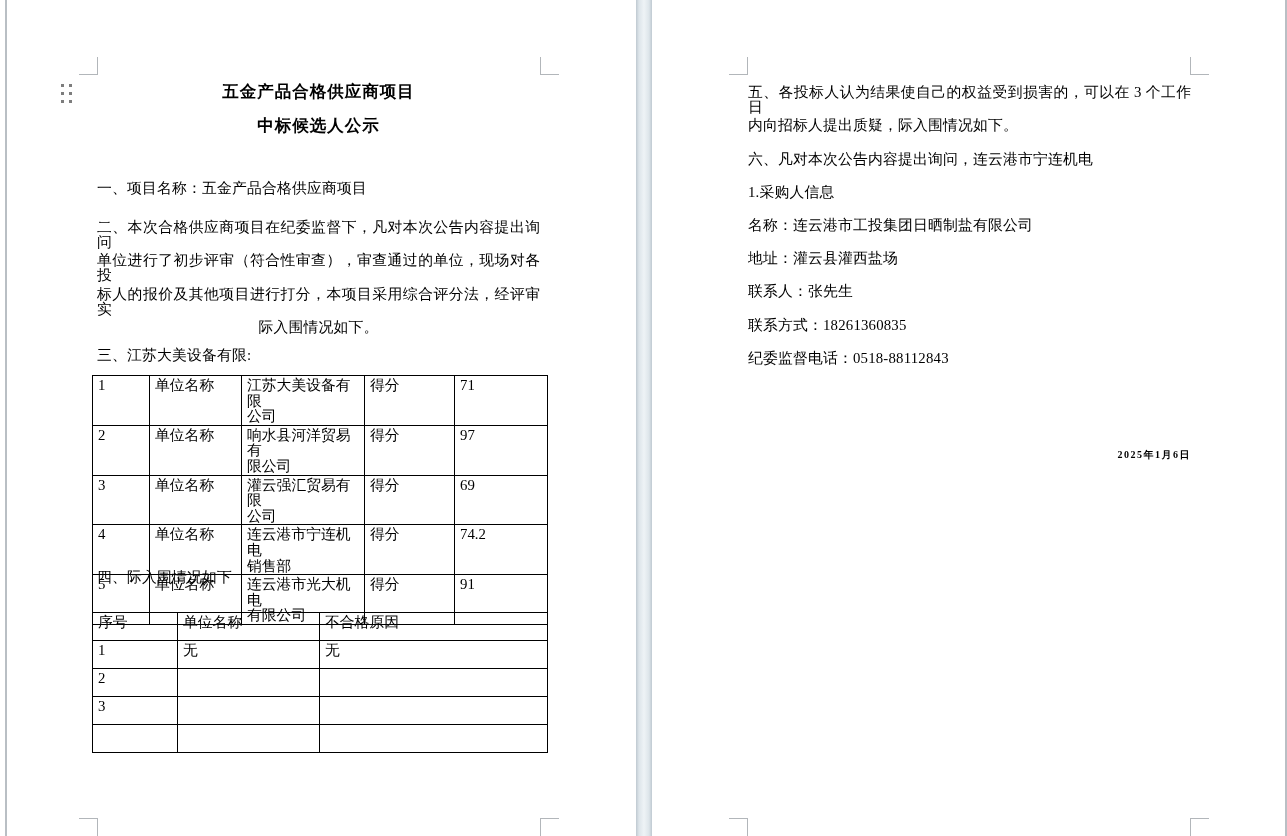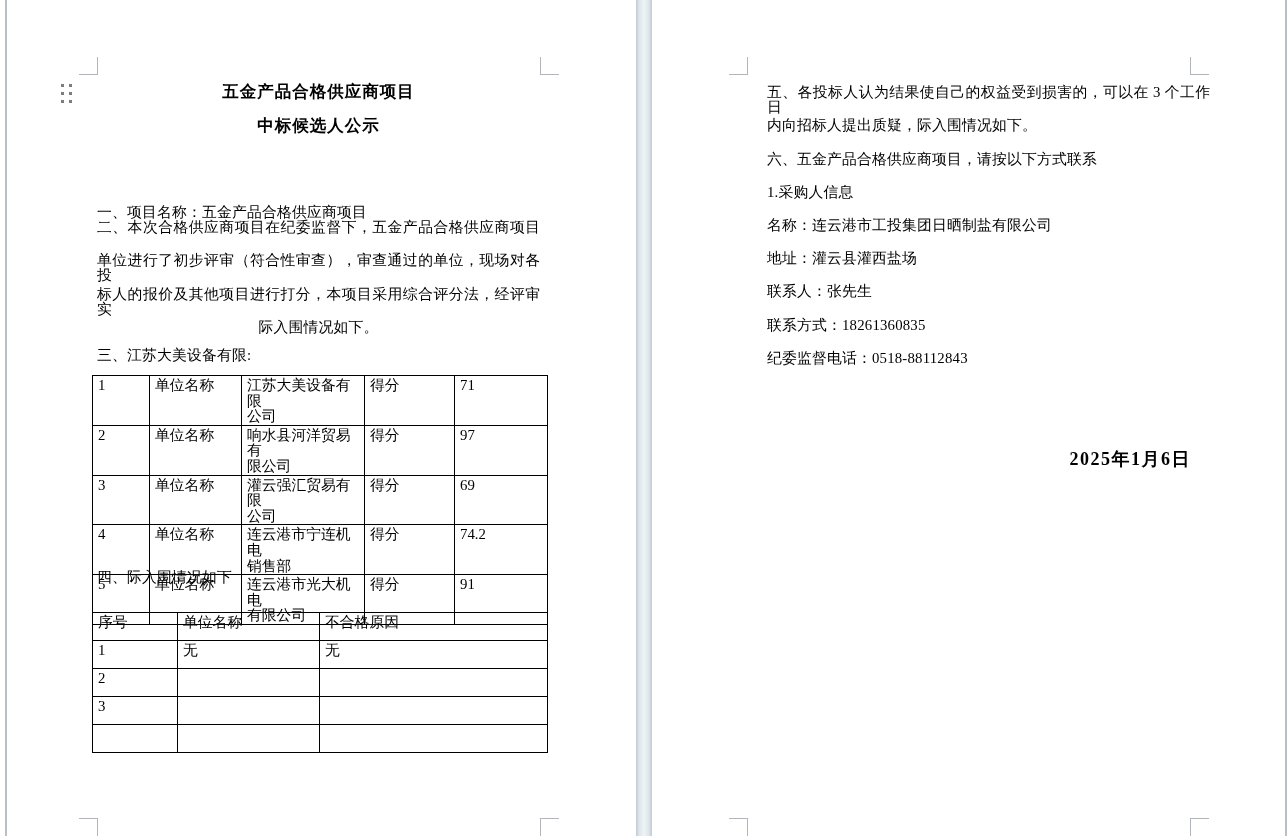--- a/index.html
+++ b/index.html
@@ -30,24 +30,24 @@
   
   .drag-handle {
     position:absolute; left:61px; top:84px;
     display:grid; grid-template-columns:3px 3px; grid-auto-rows:3px; gap:5px;
     cursor:move;
   }
   .drag-handle i { background:#7d7d7d; width:3px; height:3px; }
 
   .line { position:absolute; font-size:14.8px; line-height:1; letter-spacing:0.2px; white-space:nowrap; }
   .lp { left:97px; width:443px; }
-  .rp { left:748px; width:443px;margin-left:19px; }
+  .rp { left:748px; width:443px; }
   .jline { white-space:normal; text-align:justify; text-align-last:justify; letter-spacing:0; }
   .doc-title { left:97px; width:443px; text-align:center; font-weight:bold; font-size:16.5px; letter-spacing:1px; white-space:nowrap; }
-  .date-line { left:745px; width:446px; text-align:right; font-weight:bold; font-size:18px; letter-spacing:1.5px; }
+  .date-line { left:745px; width:446px; text-align:right; font-weight:bold; font-size:10px; letter-spacing:1.5px; }
 
   table { position:absolute; left:92px; border-collapse:collapse; table-layout:fixed; width:455px; }
   td {
     border:1px solid #000; vertical-align:top;
     font-size:14.8px; line-height:15.6px; padding:2px 2px 0 5px;
     overflow:hidden;
   }
   #qualified-table tr { height:33.4px; }
   #invalid-table tr { height:28px; }
 </style>
@@ -74,23 +74,23 @@
     <i></i>
     <i></i>
     <i></i>
     <i></i>
     <i></i>
 </div>
 
 <div class="line doc-title" style="top:84px;">五金产品合格供应商项目</div>
 <div class="line doc-title" style="top:118px;">中标候选人公示</div>
 
-<div class="line lp" style="top:205px;">一、项目名称：五金产品合格供应商项目</div>
-
-<div class="line lp jline" style="top:220px;">二、本次合格供应商项目在纪委监督下，五金产品合格供应商项目</div>
+<div class="line lp" style="top:181px;">一、项目名称：五金产品合格供应商项目</div>
+
+<div class="line lp jline" style="top:220px;">二、本次合格供应商项目在纪委监督下，凡对本次公告内容提出询问</div>
 <div class="line lp jline" style="top:253px;">单位进行了初步评审（符合性审查），审查通过的单位，现场对各投</div>
 <div class="line lp jline" style="top:287px;">标人的报价及其他项目进行打分，本项目采用综合评分法，经评审实</div>
 <div class="line lp" style="top:320px;text-align:center;">际入围情况如下。</div>
 
 <div class="line lp" style="top:348px;">三、江苏大美设备有限:</div>
 
 <table id="qualified-table" style="top:375px;">
   <colgroup>
       <col style="width:57px">
       <col style="width:92px">
@@ -184,20 +184,20 @@
   <tr>
     <td></td>
     <td></td>
     <td></td>
   </tr>
 </tbody>
   </table>
 
 <div class="line rp jline" style="top:85px;">五、各投标人认为结果使自己的权益受到损害的，可以在 3 个工作日</div>
 <div class="line rp" style="top:118px;">内向招标人提出质疑，际入围情况如下。</div>
-<div class="line rp" style="top:152px;">六、五金产品合格供应商项目，请按以下方式联系</div>
+<div class="line rp" style="top:152px;">六、凡对本次公告内容提出询问，连云港市宁连机电</div>
 <div class="line rp" style="top:185px;">1.采购人信息</div>
 <div class="line rp" style="top:218px;">名称：连云港市工投集团日晒制盐有限公司</div>
 <div class="line rp" style="top:251px;">地址：灌云县灌西盐场</div>
 <div class="line rp" style="top:284px;">联系人：张先生</div>
 <div class="line rp" style="top:318px;">联系方式：18261360835</div>
 <div class="line rp" style="top:351px;">纪委监督电话：0518-88112843</div>
 <div class="line date-line" style="top:450px;">2025年1月6日</div>
 
 </body></html>

